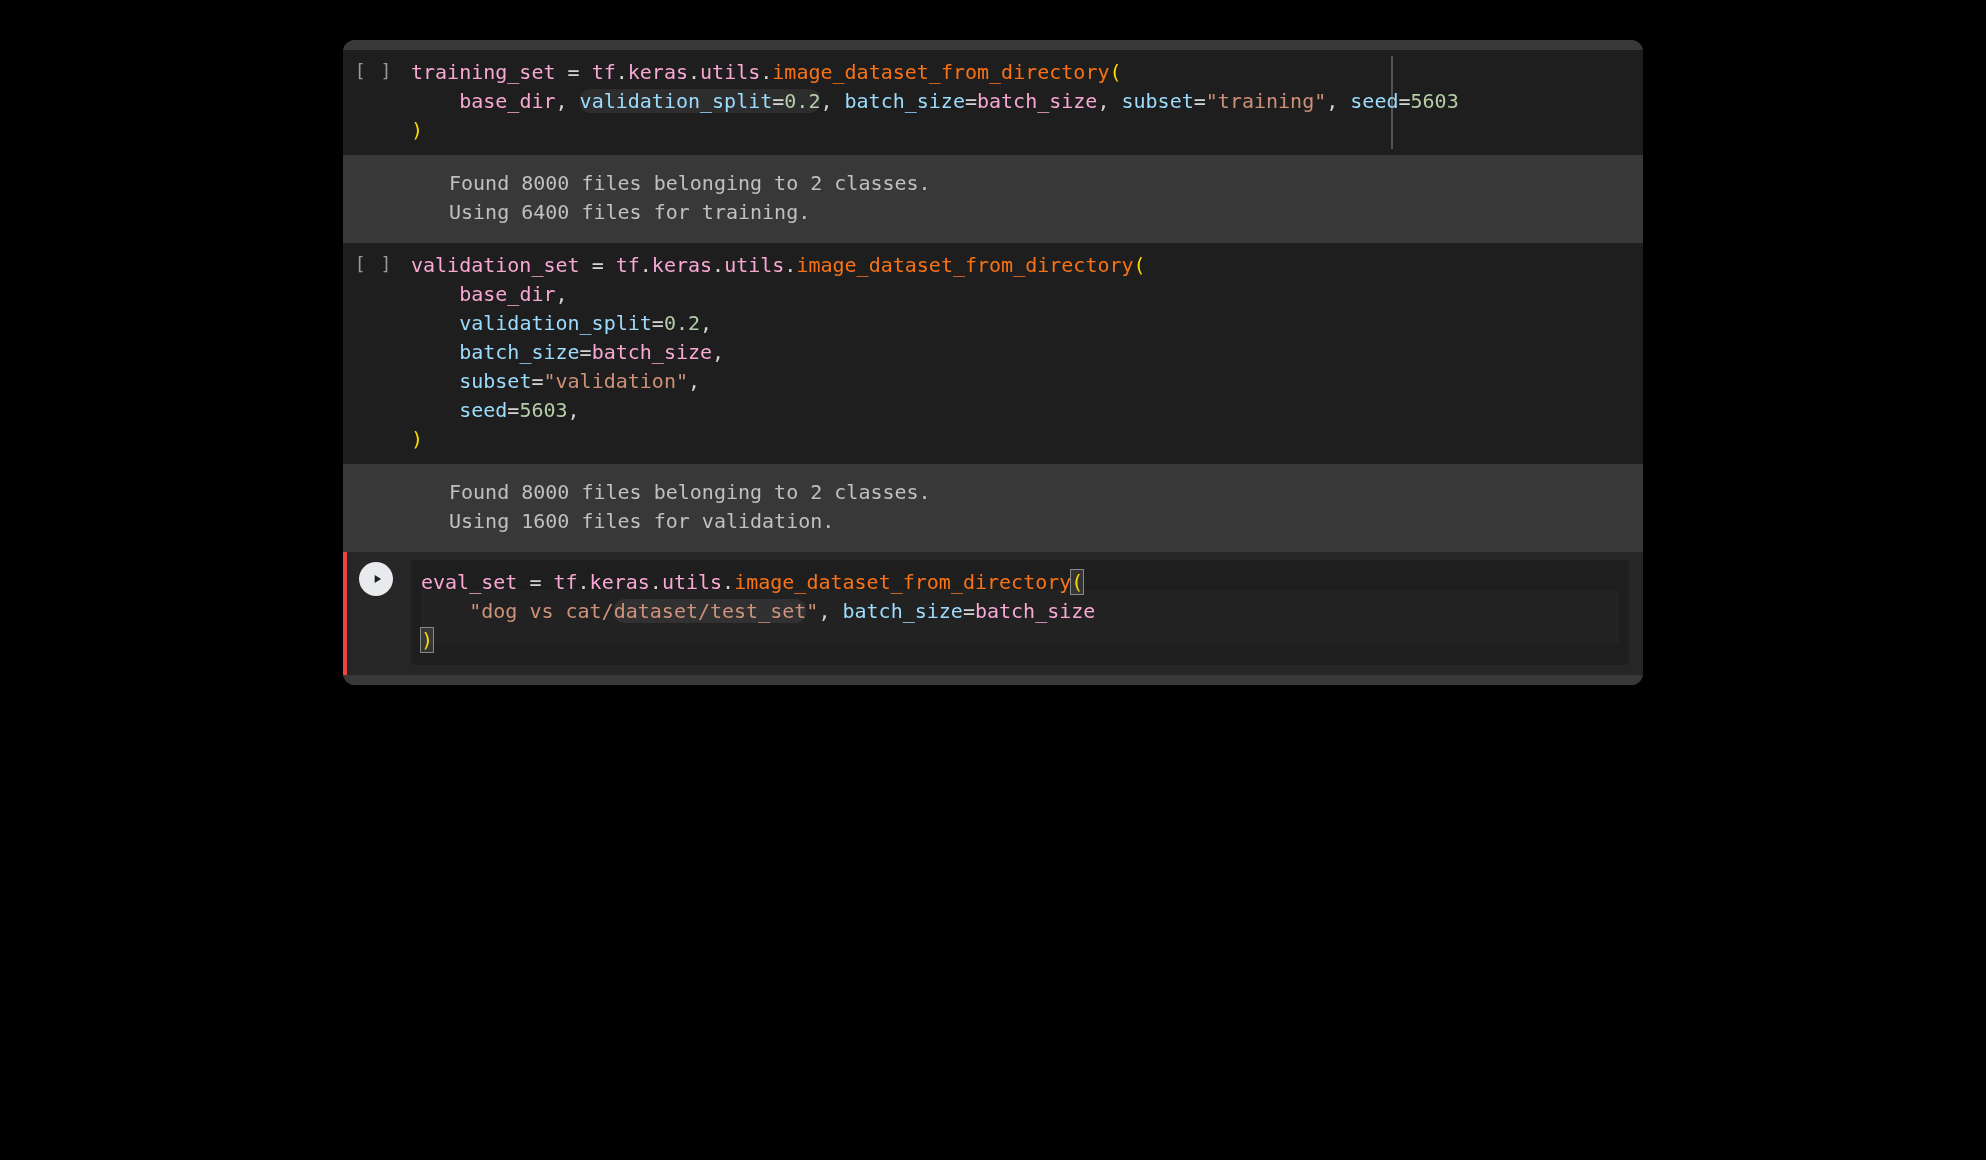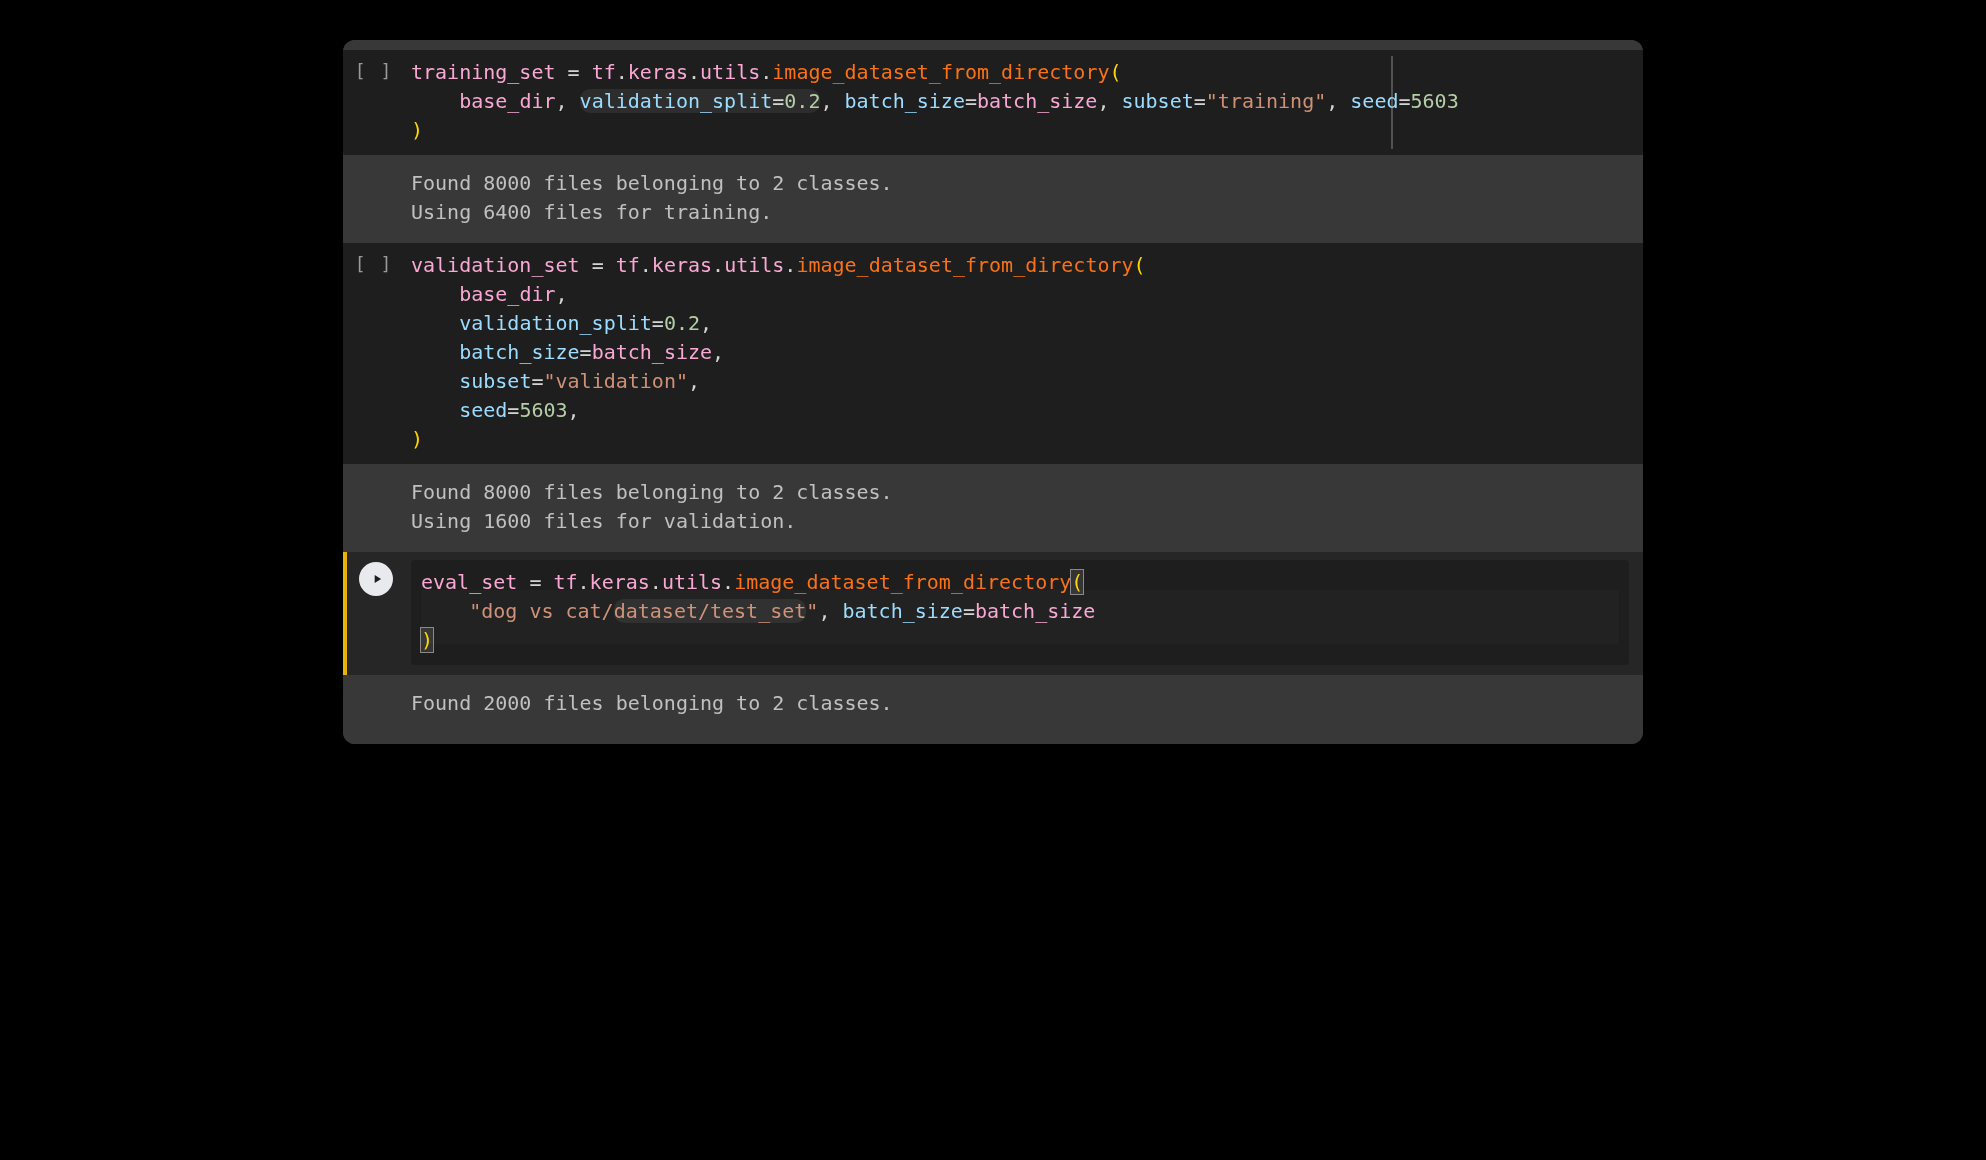--- a/index.html
+++ b/index.html
@@ -43,20 +43,21 @@
     .cell-body {
       flex: 1;
       padding: 8px 14px 10px 6px;
     }
     .code-block {
       background: #1e1e1e;
     }
     .output-block {
       background: #383838;
       color: #c0c0c0;
+      margin-left: 38px;
     }
     .output-block .cell-body {
       padding: 14px 14px 16px 6px;
     }
     .code-text, .output-text {
       white-space: pre;
       font-family: inherit;
     }
     .code-text {
       color: #d4d4d4;
@@ -68,21 +69,21 @@
     .tk-punc { color: #d4d4d4; }
     .tk-paren-y { color: #ffd700; }
     .tk-param { color: #9cdcfe; }
     .highlight-arg { background: rgba(255,255,255,0.07); border-radius: 10px; }
     .highlight-bracket {
       border: 1px solid #888;
       background: rgba(120,120,120,0.25);
       margin: -1px;
     }
     .cell.selected {
-      border-left: 4px solid #eab308;
+      border-left: 4px solid #ef4444;
     }
     .cell.selected .cell-gutter {
       width: 58px;
     }
     .run-button {
       width: 34px;
       height: 34px;
       border-radius: 50%;
       background: #e8eaed;
       display: flex;
@@ -189,21 +190,15 @@
       </div>
     </div>
     <div class="cell-body">
       <div class="selected-inner">
         <div class="code-text"><span class="tk-var">eval_set</span> <span class="tk-punc">=</span> <span class="tk-var">tf</span><span class="tk-punc">.</span><span class="tk-var">keras</span><span class="tk-punc">.</span><span class="tk-var">utils</span><span class="tk-punc">.</span><span class="tk-fn">image_dataset_from_directory</span><span class="tk-paren-y highlight-bracket">(</span>
     <span class="tk-str">"dog vs cat/<span class="highlight-arg">dataset/test_set</span>"</span><span class="tk-punc">,</span> <span class="tk-param">batch_size</span><span class="tk-punc">=</span><span class="tk-var">batch_size</span>
 <span class="tk-paren-y highlight-bracket">)</span></div>
       </div>
     </div>
   </div>
-  <div class="cell output-block">
-    <div class="cell-gutter"></div>
-    <div class="cell-body">
-      <div class="output-text">Found 2000 files belonging to 2 classes.</div>
-    </div>
-  </div>
 
   <div class="bottom-pad"></div>
 </div>
 
 </body></html>

